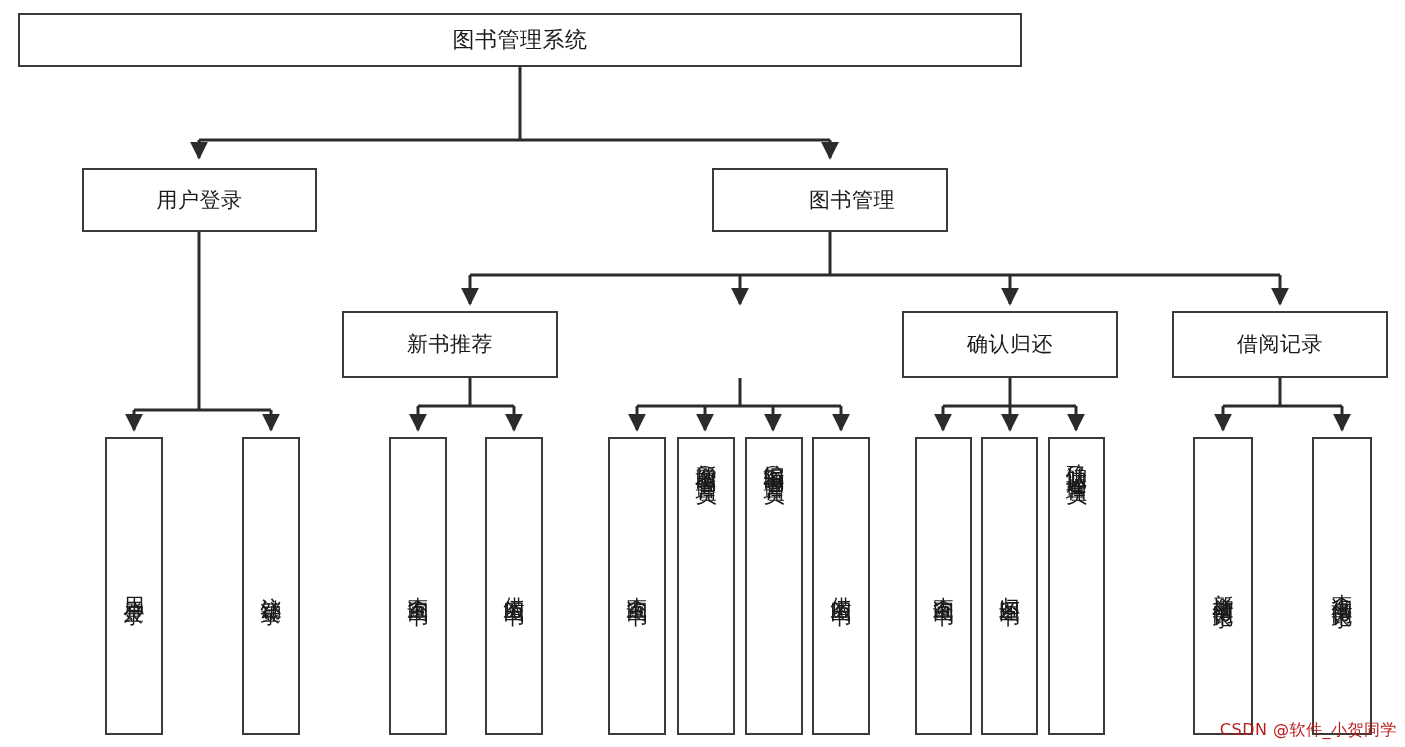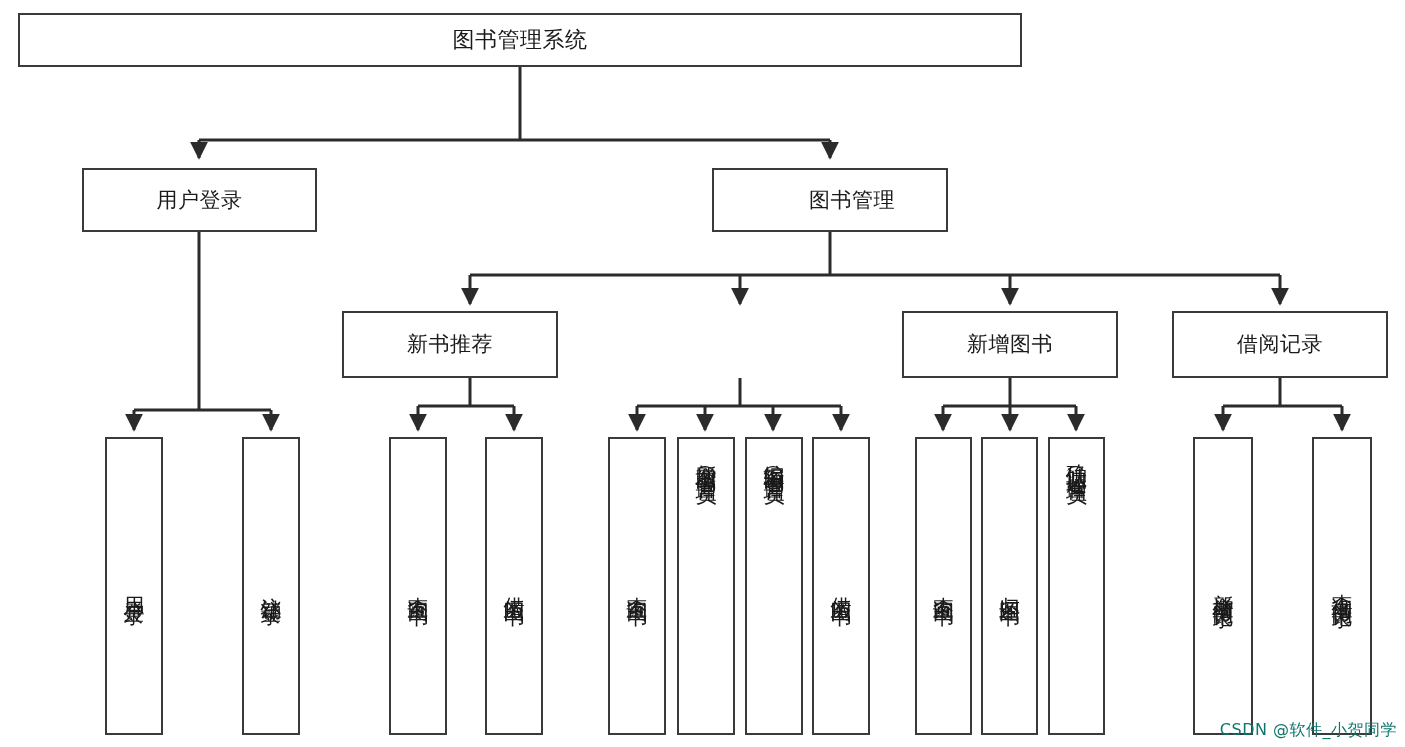--- a/index.html
+++ b/index.html
@@ -68,21 +68,21 @@
   }
   .node.leaf.centered {
     align-items: center;
     padding-top: 0;
   }
   .watermark {
     position: absolute;
     right: 8px;
     bottom: 6px;
     font-size: 16px;
-    color: #0f766e;
+    color: #b91c1c;
     letter-spacing: 0.5px;
     z-index: 3;
     white-space: nowrap;
   }
 </style>
 </head>
 <body>
 
 <div id="canvas">
 
@@ -144,21 +144,21 @@
     <span class="node-label">用户登录</span>
   </div>
   <div class="node horiz" style="left:712px; top:168px; width:236px; height:64px;padding-left:44px;">
     <span class="node-label">图书管理</span>
   </div>
 
   <div class="node horiz" style="left:342px; top:311px; width:216px; height:67px;">
     <span class="node-label">新书推荐</span>
   </div>
   <div class="node horiz" style="left:902px; top:311px; width:216px; height:67px;">
-    <span class="node-label">新增图书</span>
+    <span class="node-label">确认归还</span>
   </div>
   <div class="node horiz" style="left:1172px; top:311px; width:216px; height:67px;">
     <span class="node-label">借阅记录</span>
   </div>
 
   <div class="node leaf centered" style="left:105px; top:437px; width:58px; height:298px;">
     <span class="node-label">用户登录</span>
   </div>
   <div class="node leaf centered" style="left:242px; top:437px; width:58px; height:298px;">
     <span class="node-label">注销登录</span>

